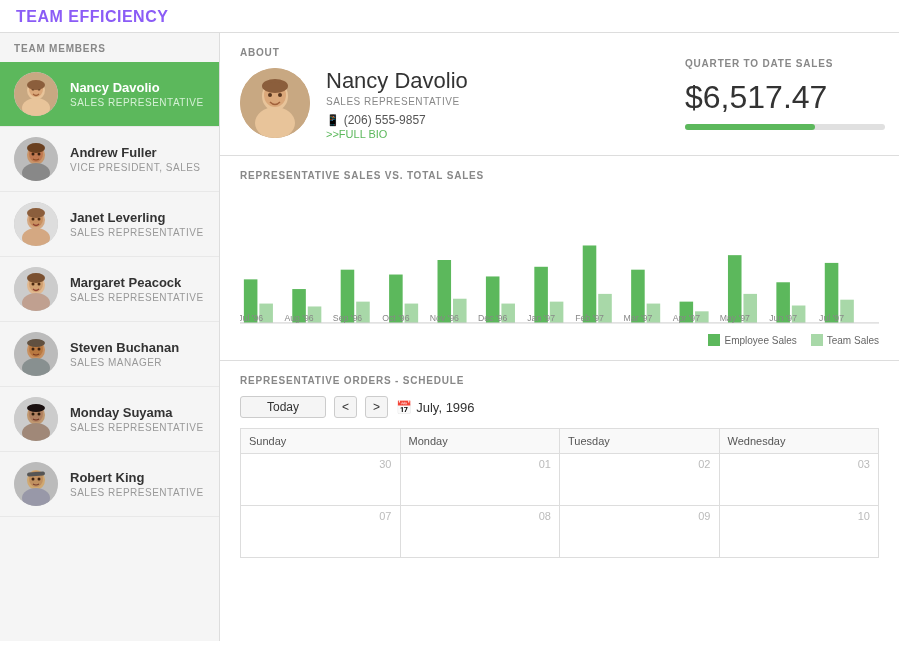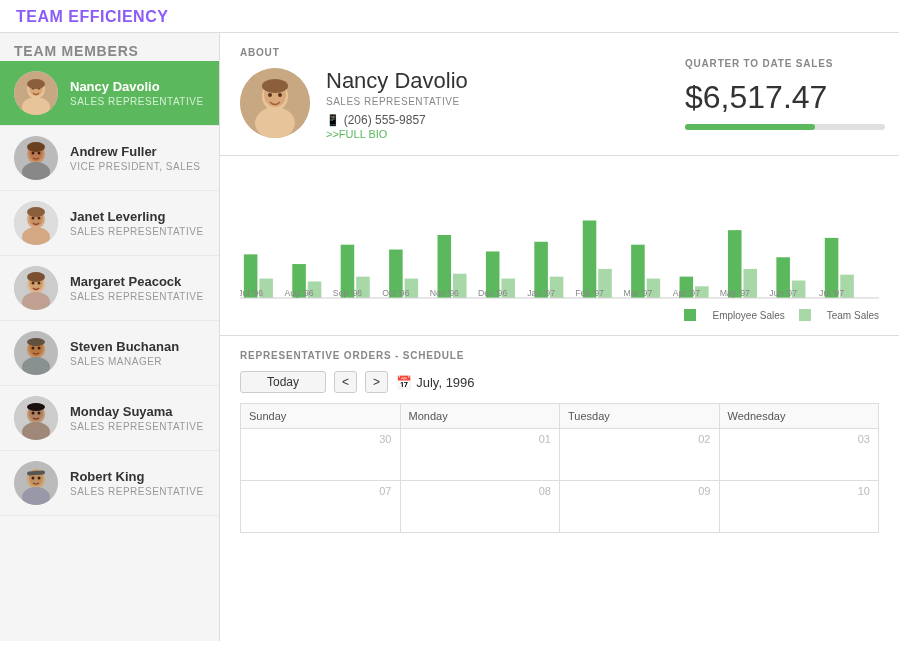--- a/index.html
+++ b/index.html
@@ -23,22 +23,22 @@
 
     
     .sidebar {
       width: 220px;
       min-width: 220px;
       background: #f5f5f5;
       border-right: 1px solid #ddd;
       overflow-y: auto;
     }
     .sidebar-header {
-      padding: 10px 14px 2px 14px;
-      font-size: 14px;
+      padding: 10px 14px 8px 14px;
+      font-size: 10px;
       font-weight: 700;
       color: #888;
       letter-spacing: 0.8px;
       text-transform: uppercase;
     }
     .member-item {
       display: flex;
       align-items: center;
       padding: 10px 14px;
       cursor: pointer;
@@ -175,21 +175,21 @@
       justify-content: flex-end;
       gap: 14px;
       margin-top: 6px;
       font-size: 10px;
       color: #666;
       align-items: center;
     }
     .legend-item {
       display: flex;
       align-items: center;
-      gap: 16px;
+      gap: 4px;
     }
     .legend-color {
       width: 12px;
       height: 12px;
     }
 
     
     .schedule-section {
       padding: 14px 20px;
     }
@@ -443,20 +443,21 @@
       <div class="qtd-section">
         <div class="section-label">QUARTER TO DATE SALES</div>
         <div class="qtd-amount">$6,517.47</div>
         <div class="qtd-bar-container">
           <div class="qtd-bar-fill" style="width: 65%;"></div>
         </div>
       </div>
     </div>
 
     <div class="chart-section">
+      <div class="chart-title">REPRESENTATIVE SALES VS. TOTAL SALES</div>
 
       <div style="position:relative; width:100%;">
         
         <svg width="100%" height="130" viewBox="0 0 660 130">
 
           <rect x="4" y="85" width="14" height="45" fill="#5cb85c"></rect>
           <rect x="20" y="110" width="14" height="20" fill="#a8d8a8"></rect>
 
           <rect x="54" y="95" width="14" height="35" fill="#5cb85c"></rect>
           <rect x="70" y="113" width="14" height="17" fill="#a8d8a8"></rect>

